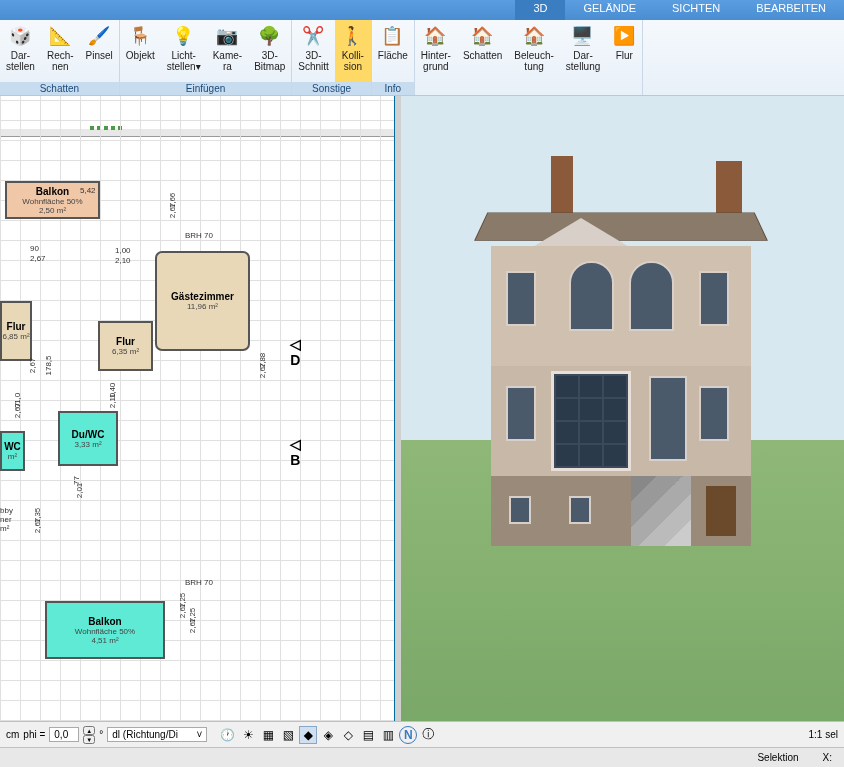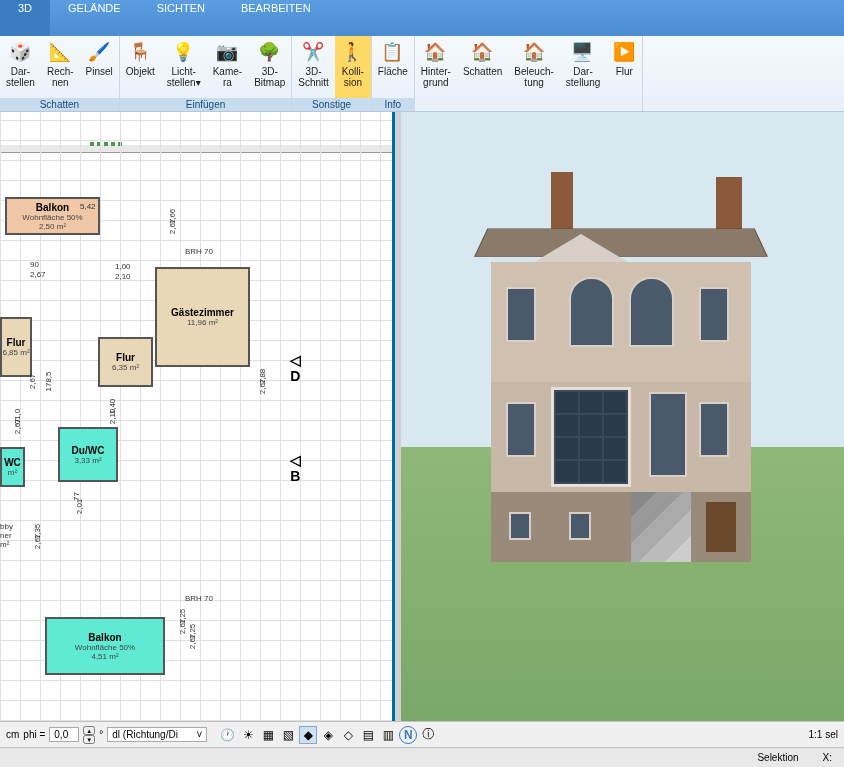--- a/index.html
+++ b/index.html
@@ -1,32 +1,32 @@
 <!DOCTYPE html>
 <html><head>
 <meta charset="utf-8">
 <style>
 * { box-sizing: border-box; margin: 0; padding: 0; }
 body { font-family: "Segoe UI", Tahoma, sans-serif; font-size: 11px; background: #fff; width: 844px; height: 767px; overflow: hidden; display: flex; flex-direction: column; }
 
-.tabs { display: flex; background: linear-gradient(#5a9de0, #4a8dd0); height: 36px; }
+.tabs { display: flex; background: linear-gradient(#5a9de0, #4a8dd0); height: 20px; justify-content: flex-end; }
 .tab { padding: 2px 18px; color: #fff; font-size: 11px; cursor: pointer; }
 .tab.active { background: #3a7dc0; }
 
 .ribbon { display: flex; background: linear-gradient(#f5f9fd, #e8f0f8); border-bottom: 1px solid #b8c8d8; height: 76px; }
 .ribbon-group { display: flex; flex-direction: column; border-right: 1px solid #c8d8e8; }
 .ribbon-items { display: flex; flex: 1; }
 .ribbon-item { display: flex; flex-direction: column; align-items: center; justify-content: flex-start; padding: 4px 6px 2px; cursor: pointer; min-width: 36px; }
 .ribbon-item.active { background: #ffd966; }
 .ribbon-icon { width: 24px; height: 24px; display: flex; align-items: center; justify-content: center; font-size: 18px; }
 .ribbon-label { font-size: 10px; text-align: center; line-height: 1.1; margin-top: 2px; color: #222; }
 .ribbon-group-label { background: #c8dcf0; text-align: center; font-size: 10px; padding: 1px 0; color: #1a4a7a; }
 
 .workarea { flex: 1; display: flex; background: #f0f0f0; position: relative; overflow: hidden; }
-.view2d { width: 395px; background: #fff; position: relative; overflow: hidden; border-right: 3px solid #0369a1; }
+.view2d { width: 395px; background: #fff; position: relative; overflow: hidden; border-right: 1px solid #0369a1; }
 .splitter { width: 6px; background: #d0d0d0; cursor: col-resize; }
 .view3d { flex: 1; background: linear-gradient(#d8e8f0 0%, #d8e8f0 55%, #8fb878 55%, #7aa868 100%); position: relative; }
 
 .grid { position: absolute; inset: 0; background-image: repeating-linear-gradient(0deg, #e0e0e0 0 1px, transparent 1px 20px), repeating-linear-gradient(90deg, #e0e0e0 0 1px, transparent 1px 20px); }
 .floorplan { position: absolute; left: 0; top: 40px; width: 260px; height: 520px; }
 .room { position: absolute; background: #e8d8b8; border: 2px solid #555; display: flex; flex-direction: column; align-items: center; justify-content: center; font-size: 9px; }
 .room.tile { background: #5eead4; }
 .room.balcony { background: #f0c8a8; }
 .room-name { font-weight: bold; font-size: 10px; }
 .room-sub { font-size: 8px; color: #444; }
@@ -177,21 +177,21 @@
           <div class="room-sub">2,50 m²</div>
         </div>
         <div class="room" style="left: 0px; top: 165px; width: 32px; height: 60px;">
           <div class="room-name">Flur</div>
           <div class="room-sub">6,85 m²</div>
         </div>
         <div class="room" style="left: 98px; top: 185px; width: 55px; height: 50px;">
           <div class="room-name">Flur</div>
           <div class="room-sub">6,35 m²</div>
         </div>
-        <div class="room" style="left: 155px; top: 115px; width: 95px; height: 100px;">
+        <div class="room" style="left: 155px; top: 115px; width: 95px; height: 100px; border-radius: 7px;">
           <div class="room-name">Gästezimmer</div>
           <div class="room-sub">11,96 m²</div>
         </div>
         <div class="room tile" style="left: 0px; top: 295px; width: 25px; height: 40px;">
           <div class="room-name">WC</div>
           <div class="room-sub">m²</div>
         </div>
         <div class="room tile" style="left: 58px; top: 275px; width: 60px; height: 55px;">
           <div class="room-name">Du/WC</div>
           <div class="room-sub">3,33 m²</div>

